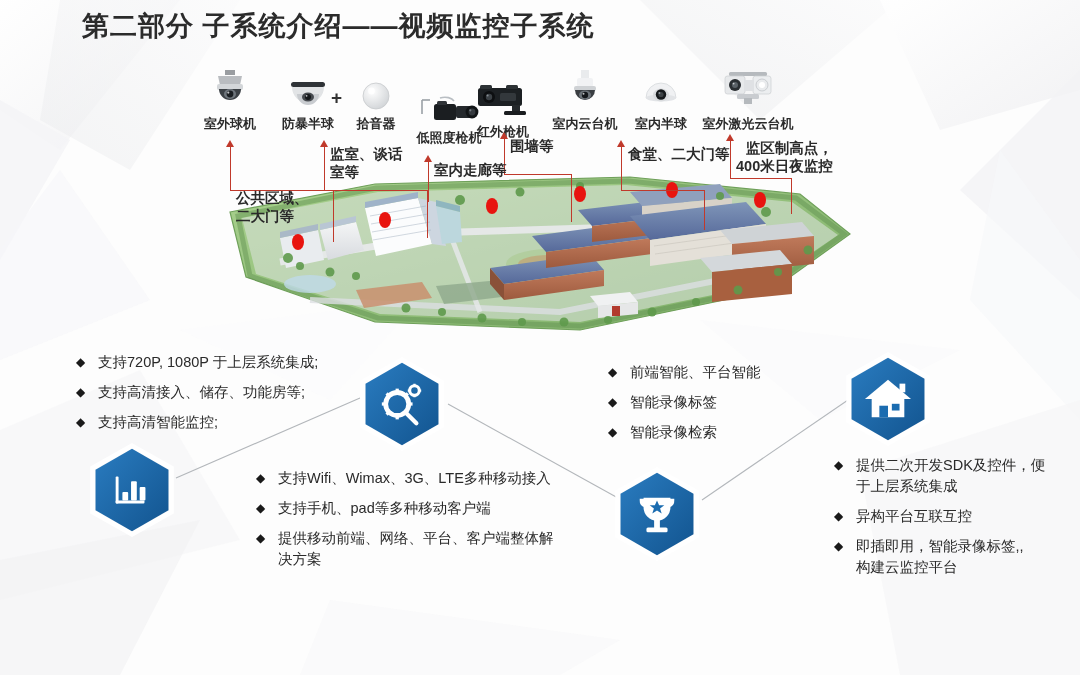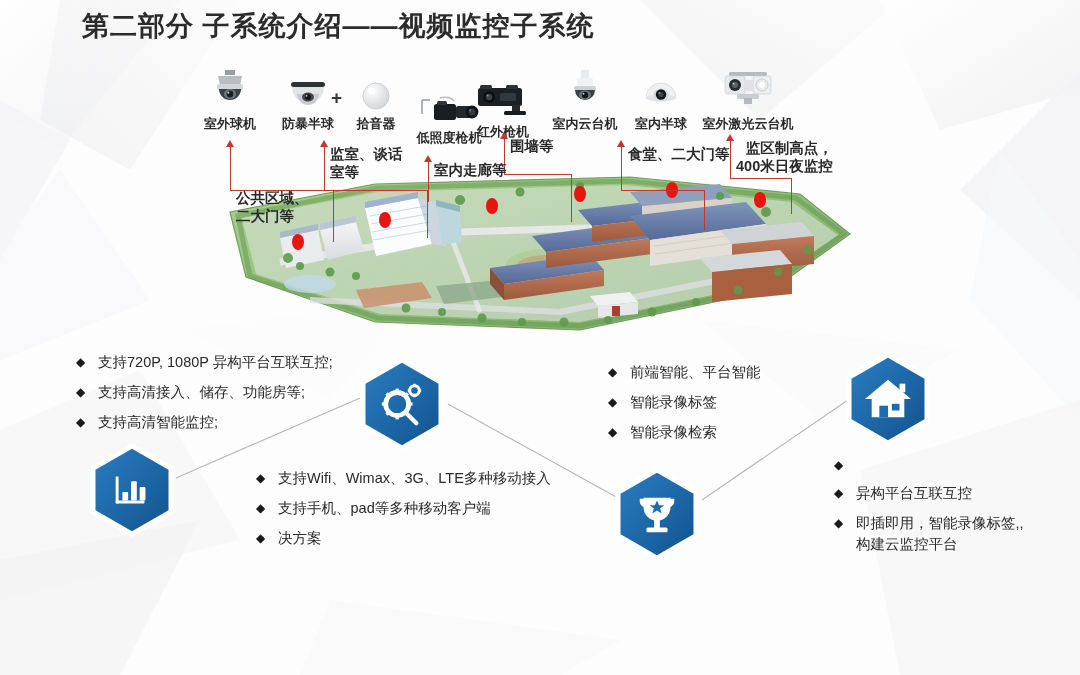--- a/index.html
+++ b/index.html
@@ -509,21 +509,21 @@
         <rect x="33" y="49" width="34" height="20"></rect>
         <rect x="41" y="57" width="9" height="12" fill="#1b6cb0"></rect>
         <rect x="54" y="55" width="8" height="7" fill="#1b6cb0"></rect>
       </g>
     </svg>
   </div>
 
   <div class="block" style="left:74px;top:352px;width:300px;">
     <div class="bl">
       <span class="dia">◆</span>
-      <span class="tx"><span>支持720P, 1080P 异构平台互联互控;</span></span>
+      <span class="tx"><span>支持720P, 1080P 于上层系统集成;</span></span>
     </div>
     <div class="bl">
       <span class="dia">◆</span>
       <span class="tx"><span>支持高清接入、储存、功能房等;</span></span>
     </div>
     <div class="bl">
       <span class="dia">◆</span>
       <span class="tx"><span>支持高清智能监控;</span></span>
     </div>
   </div>
@@ -533,20 +533,21 @@
       <span class="dia">◆</span>
       <span class="tx"><span>支持Wifi、Wimax、3G、LTE多种移动接入</span></span>
     </div>
     <div class="bl">
       <span class="dia">◆</span>
       <span class="tx"><span>支持手机、pad等多种移动客户端</span></span>
     </div>
     <div class="bl">
       <span class="dia">◆</span>
       <span class="tx">
+        <span>提供移动前端、网络、平台、客户端整体解</span>
         <span class="l2">决方案</span>
       </span>
     </div>
   </div>
 
   <div class="block" style="left:606px;top:362px;width:230px;">
     <div class="bl">
       <span class="dia">◆</span>
       <span class="tx"><span>前端智能、平台智能</span></span>
     </div>
@@ -556,20 +557,24 @@
     </div>
     <div class="bl">
       <span class="dia">◆</span>
       <span class="tx"><span>智能录像检索</span></span>
     </div>
   </div>
 
   <div class="block" style="left:832px;top:455px;width:240px;">
     <div class="bl">
       <span class="dia">◆</span>
+      <span class="tx">
+        <span>提供二次开发SDK及控件，便</span>
+        <span class="l2">于上层系统集成</span>
+      </span>
     </div>
     <div class="bl">
       <span class="dia">◆</span>
       <span class="tx">
         <span class="l2">异构平台互联互控</span>
       </span>
     </div>
     <div class="bl">
       <span class="dia">◆</span>
       <span class="tx">

